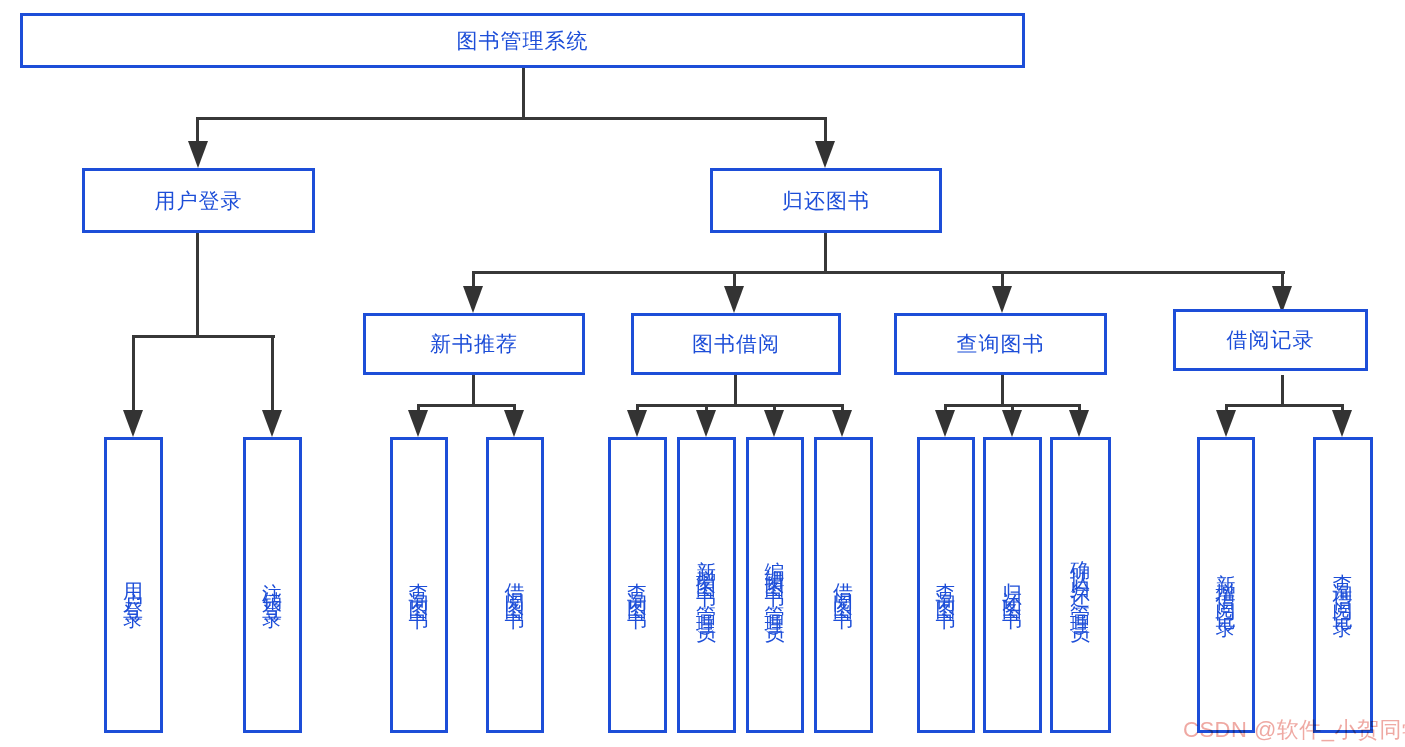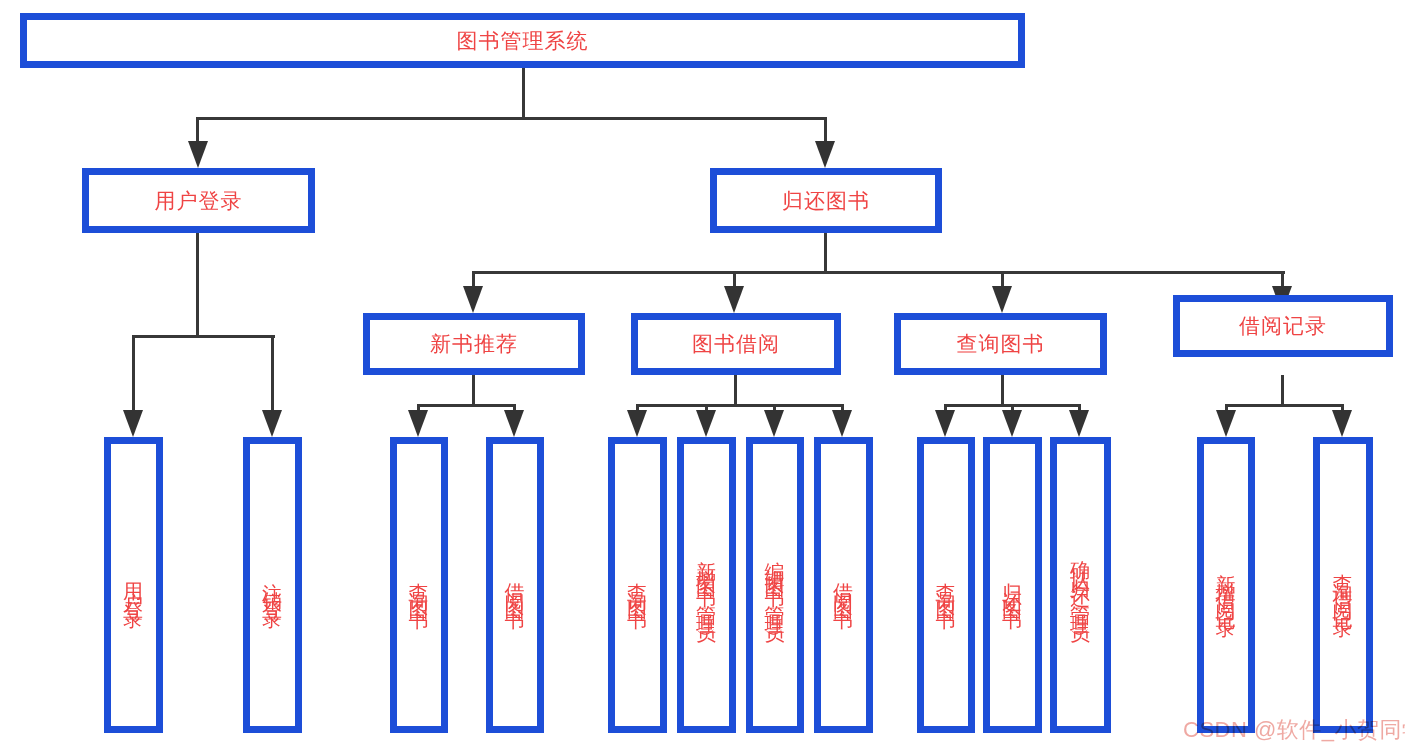--- a/index.html
+++ b/index.html
@@ -7,24 +7,24 @@
     position:relative;
     width:1405px;height:747px;
     background:#ffffff;
     font-family:"Liberation Sans","DejaVu Sans",sans-serif;
     overflow:hidden;
   }
   
   .box{
     position:absolute;
     background:#ffffff;
-    border:7px solid #1d4ed8;
+    border:3px solid #1d4ed8;
     box-sizing:border-box;
     display:flex;align-items:center;justify-content:center;
-    color:#ef4444;
+    color:#1d4ed8;
     z-index:1;
   }
   .hbox{font-size:21px;letter-spacing:1px;}
   .vbox{
     font-size:20px;
     writing-mode:vertical-rl;
     text-orientation:mixed;
     letter-spacing:9px;
     line-height:1;
   }
@@ -96,21 +96,21 @@
 
   <div class="box hbox" style="left:631px;top:313px;width:210px;height:62px;">
     <span>图书借阅</span>
   </div>
   <div class="box hbox" style="left:363px;top:313px;width:222px;height:62px;">
     <span>新书推荐</span>
   </div>
   <div class="box hbox" style="left:894px;top:313px;width:213px;height:62px;">
     <span>查询图书</span>
   </div>
-  <div class="box hbox" style="left:1173px;top:295px;width:220px;height:62px;">
+  <div class="box hbox" style="left:1173px;top:309px;width:195px;height:62px;">
     <span>借阅记录</span>
   </div>
 
   <div class="vl" style="left:472px;top:375px;height:32px;"></div>
   <div class="hl" style="left:417px;top:404px;width:99px;"></div>
   <div class="vl" style="left:417px;top:404px;height:9px;"></div>
   <div class="vl" style="left:513px;top:404px;height:9px;"></div>
   <div class="arr" style="left:408px;top:410px;"></div>
   <div class="arr" style="left:504px;top:410px;"></div>
 

